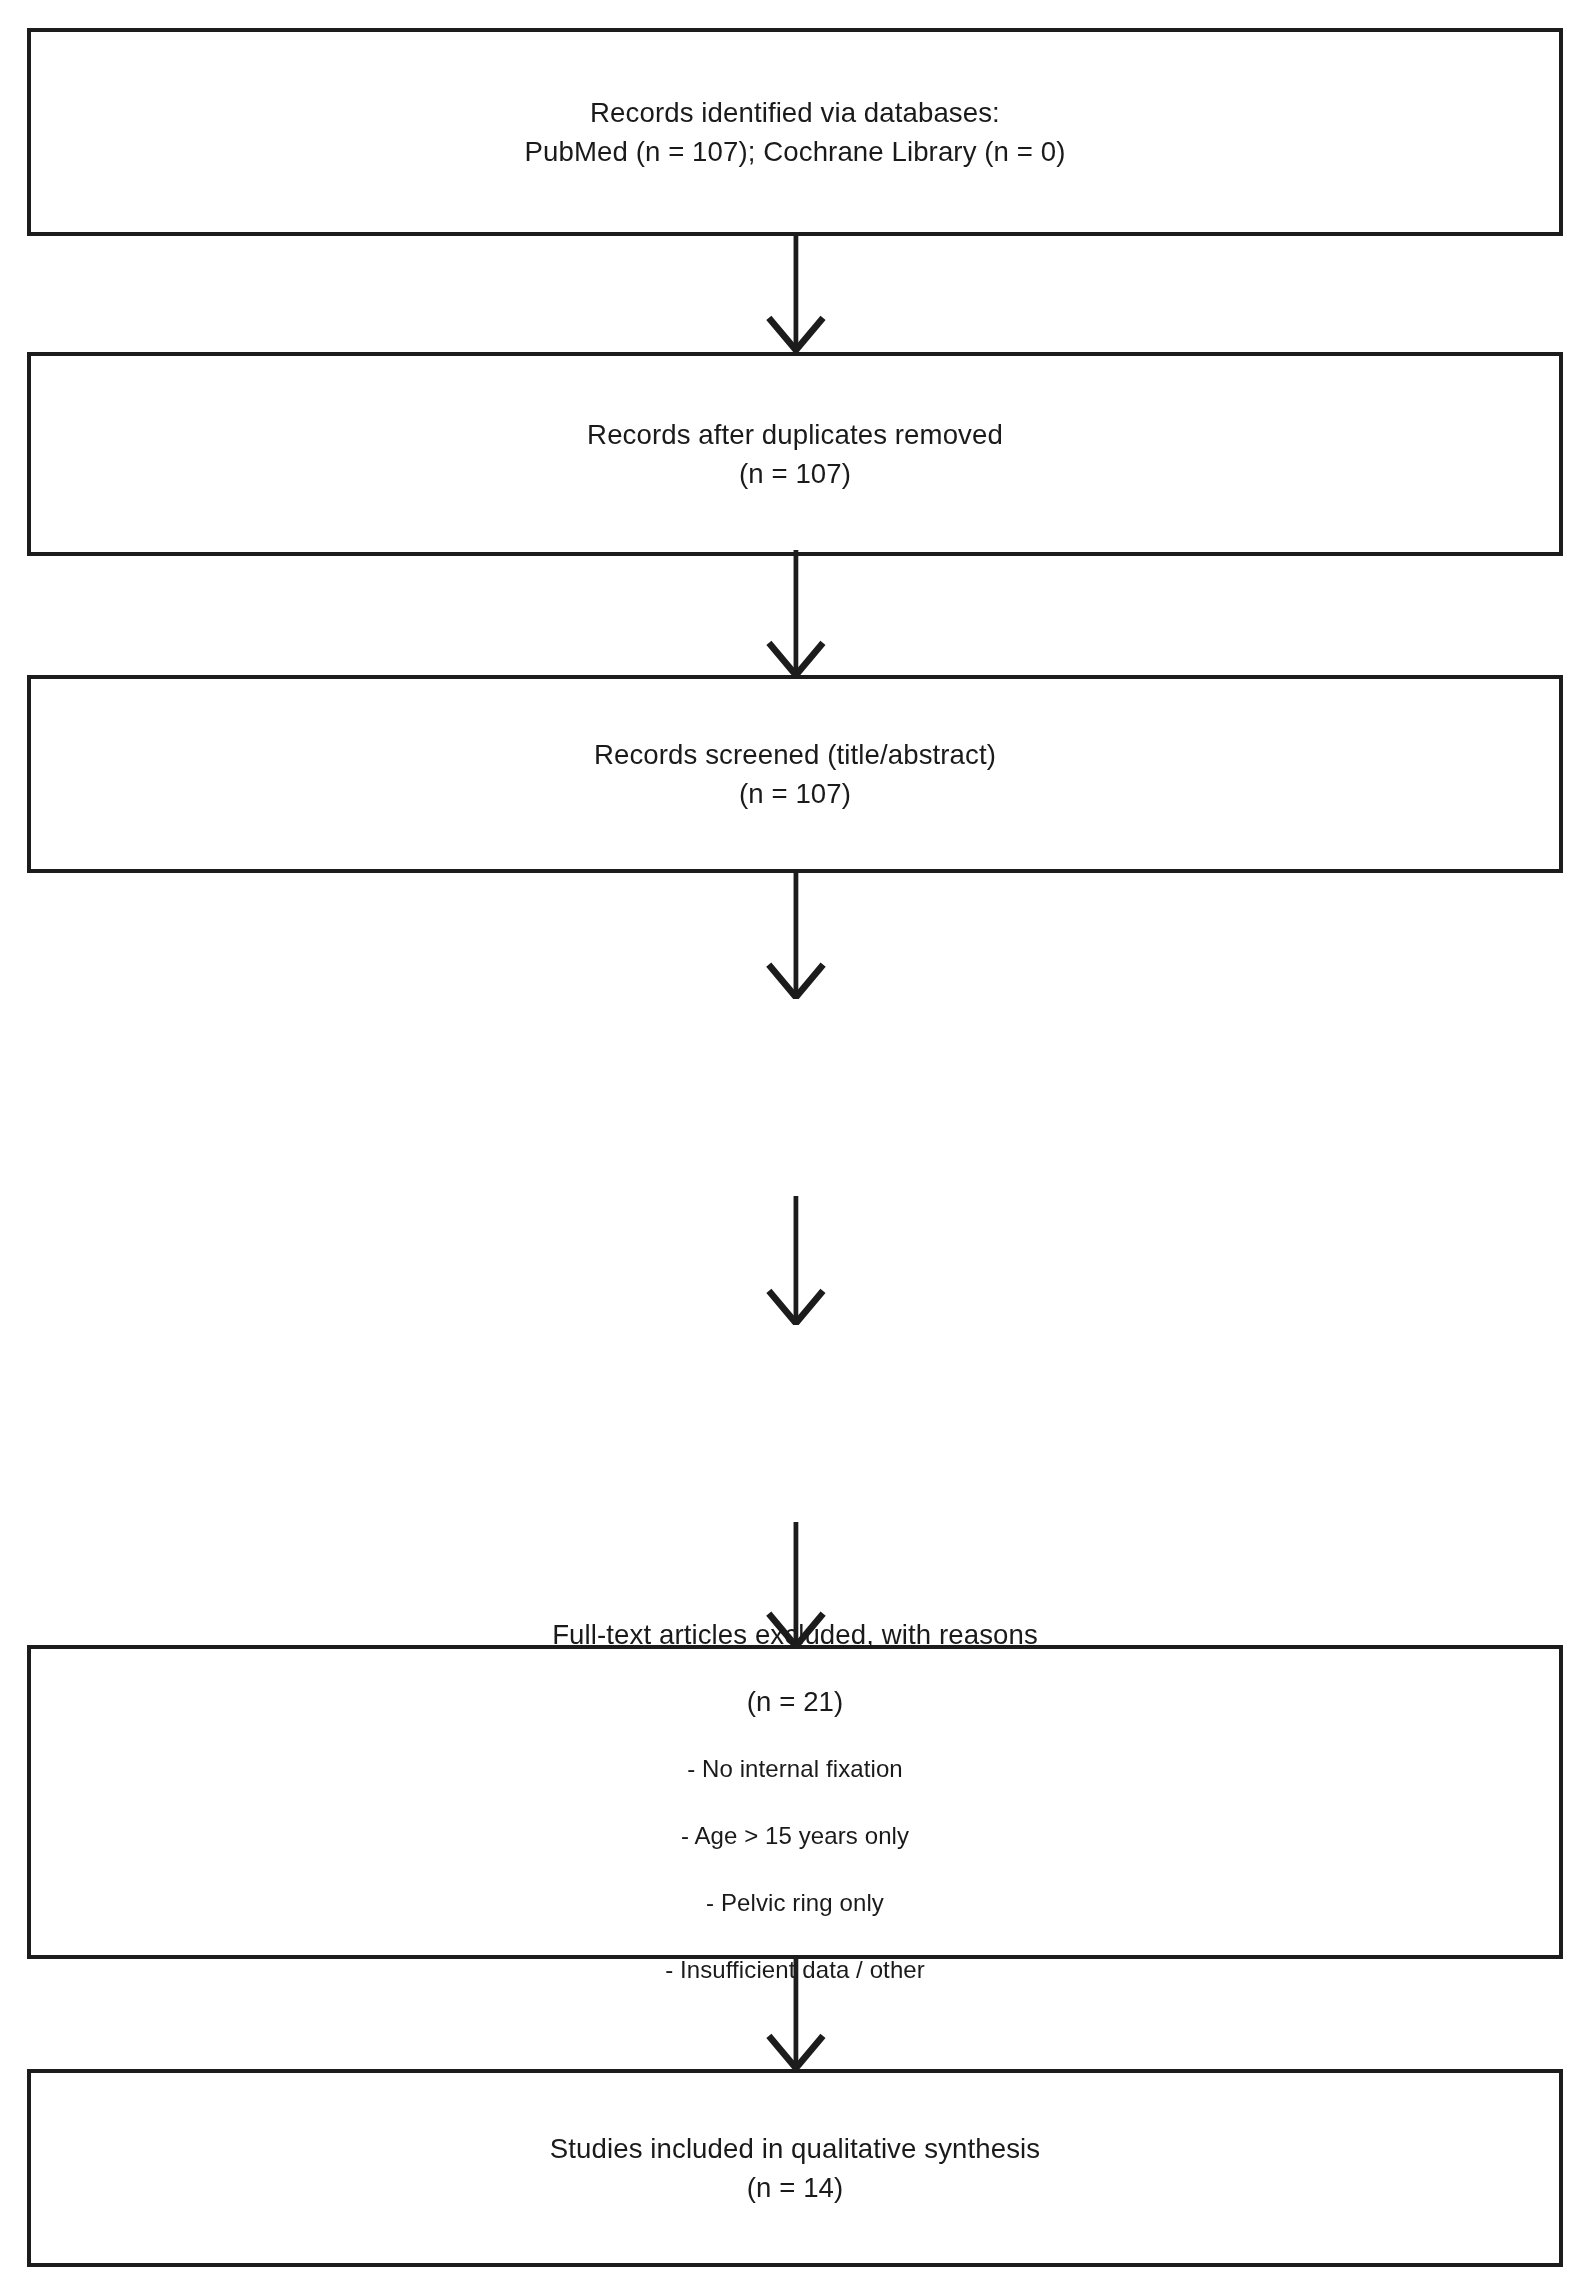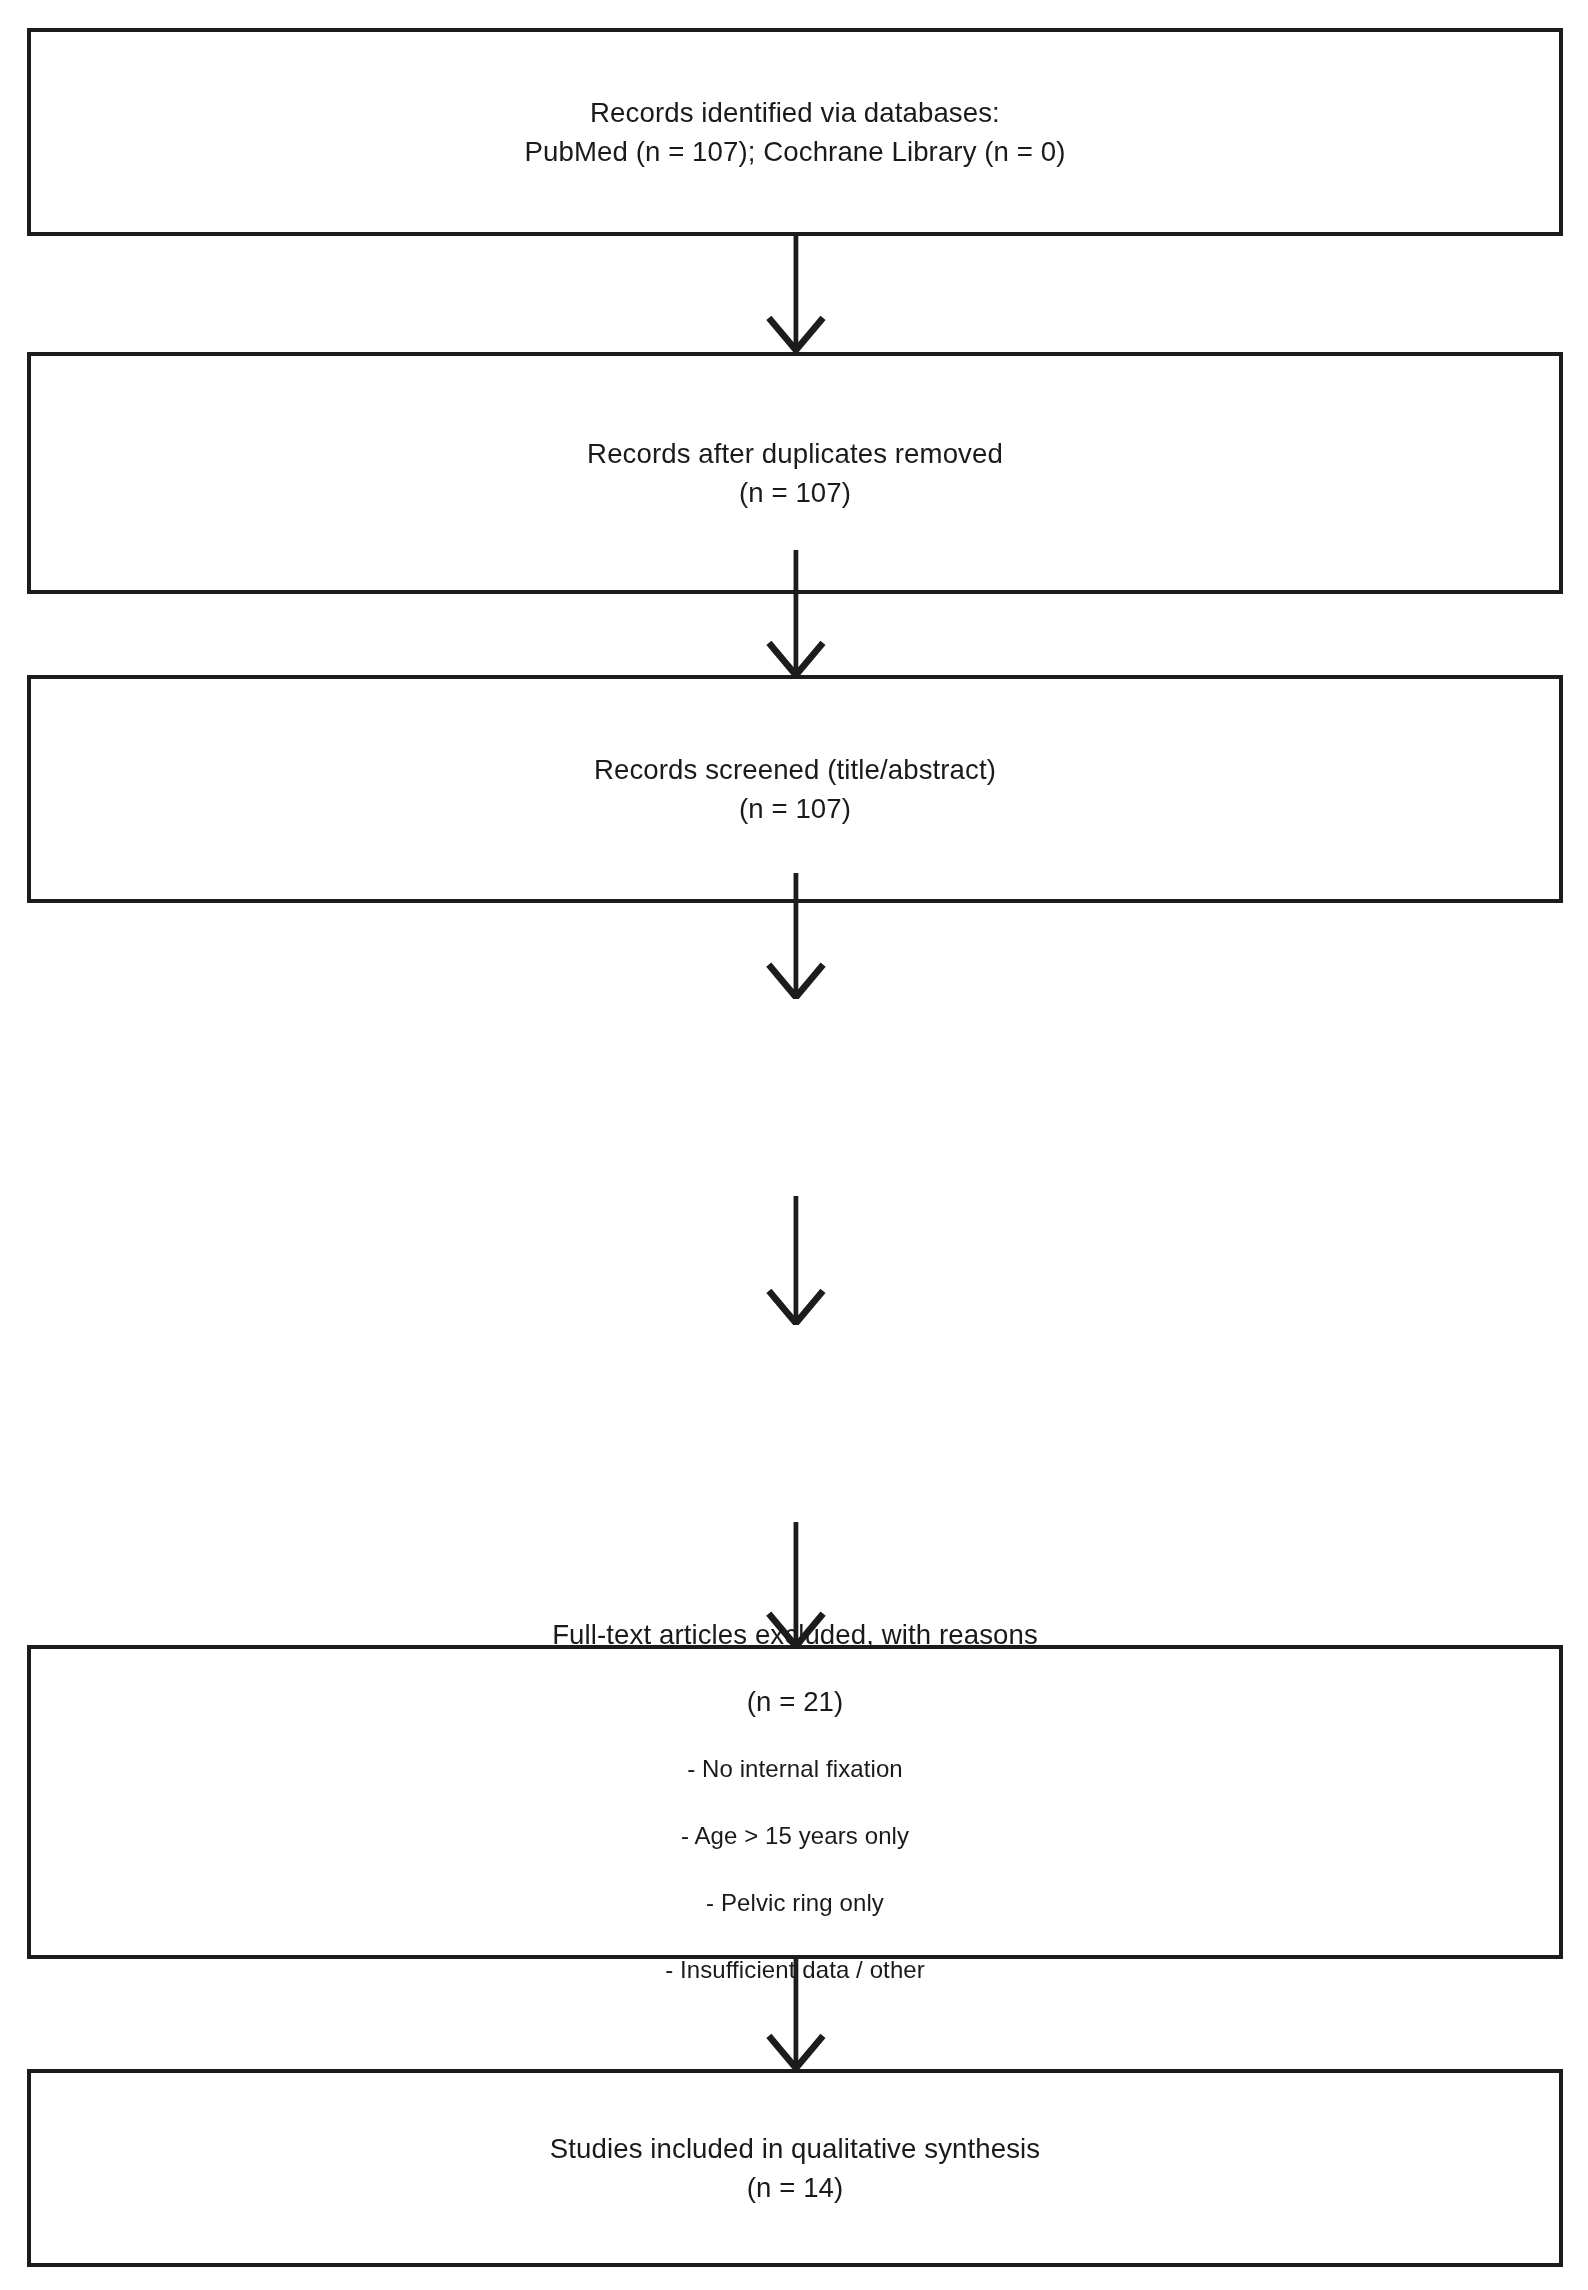--- a/index.html
+++ b/index.html
@@ -66,33 +66,33 @@
     <div class="flow-line">PubMed (n = 107); Cochrane Library (n = 0)</div>
   </div>
 
   <div class="arrow" style="top:236px;">
     <svg width="107" height="116" viewBox="0 0 112 122" aria-hidden="true">
       <line x1="57.5" y1="0" x2="57.5" y2="120" stroke="#1c1c1c" stroke-width="5"></line>
       <polyline points="29,86 57.5,120 86,86" fill="none" stroke="#1c1c1c" stroke-width="7" stroke-linecap="butt" stroke-linejoin="miter"></polyline>
     </svg>
   </div>
 
-  <div class="flow-box" style="top:352px; height:242px;">
+  <div class="flow-box" style="top:352px; height:204px;">
     <div class="flow-line">Records after duplicates removed</div>
     <div class="flow-line">(n = 107)</div>
   </div>
 
   <div class="arrow" style="top:550px;">
     <svg width="107" height="127" viewBox="0 0 112 134" aria-hidden="true">
       <line x1="57.5" y1="0" x2="57.5" y2="132" stroke="#1c1c1c" stroke-width="5"></line>
       <polyline points="29,98 57.5,132 86,98" fill="none" stroke="#1c1c1c" stroke-width="7" stroke-linecap="butt" stroke-linejoin="miter"></polyline>
     </svg>
   </div>
 
-  <div class="flow-box" style="top:675px; height:228px;">
+  <div class="flow-box" style="top:675px; height:198px;">
     <div class="flow-line">Records screened (title/abstract)</div>
     <div class="flow-line">(n = 107)</div>
   </div>
 
   <div class="arrow" style="top:873px;">
     <svg width="107" height="126" viewBox="0 0 112 132" aria-hidden="true">
       <line x1="57.5" y1="0" x2="57.5" y2="130" stroke="#1c1c1c" stroke-width="5"></line>
       <polyline points="29,96 57.5,130 86,96" fill="none" stroke="#1c1c1c" stroke-width="7" stroke-linecap="butt" stroke-linejoin="miter"></polyline>
     </svg>
   </div>

